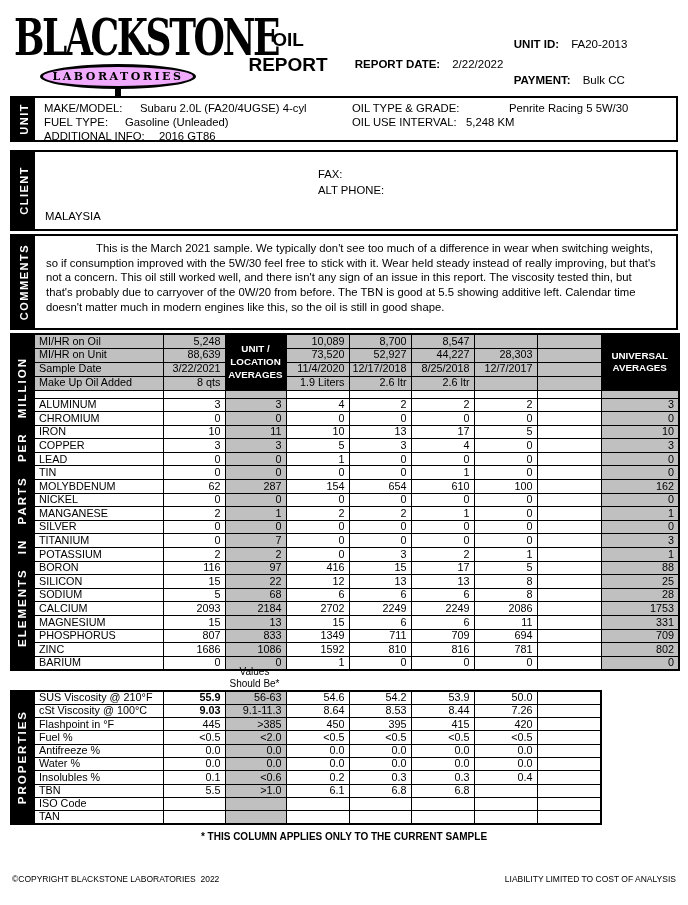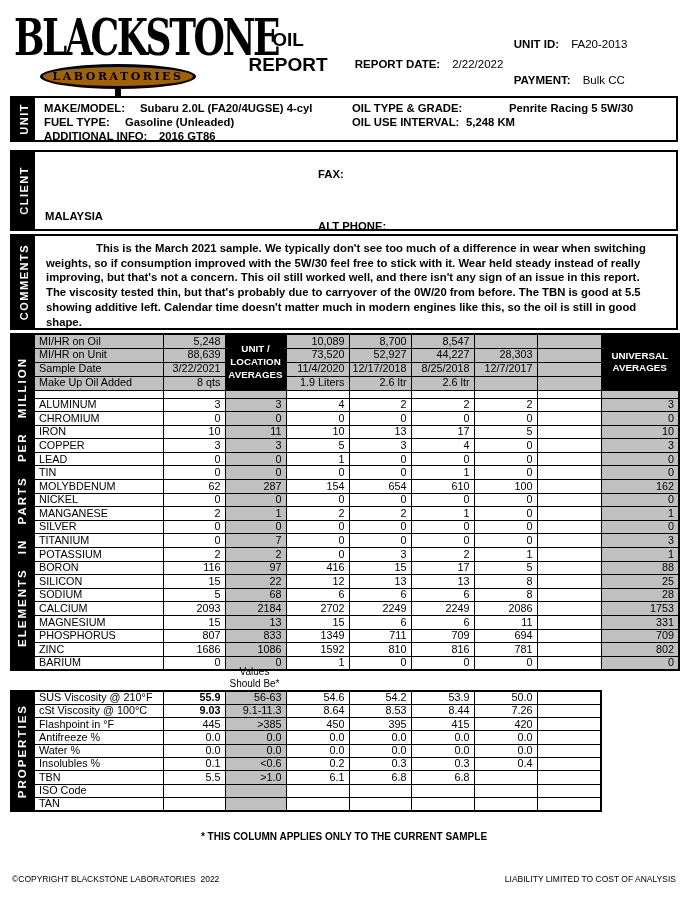--- a/index.html
+++ b/index.html
@@ -4,38 +4,38 @@
 <style>
   * { margin:0; padding:0; box-sizing:border-box; }
   body { background:#e8e8e8; font-family:"Liberation Sans", sans-serif; color:#000; }
   .page { position:relative; width:688px; height:905px; background:#fff; margin:0 auto; overflow:hidden; }
 
   
   .logo { position:absolute; left:14px; top:12px; width:210px; height:78px; }
   .logo-name { font-family:"DejaVu Serif", serif; font-weight:bold; font-size:45px; line-height:1;
                letter-spacing:-3px; transform:scale(0.80,1.14); transform-origin:left top; white-space:nowrap; }
   .logo-oval { position:absolute; left:26px; top:52px; width:156px; height:25px; border:3px solid #000;
-               border-radius:50%; background:#a16207; text-align:center; line-height:19px;
+               border-radius:50%; background:#f0abfc; text-align:center; line-height:19px;
                font-family:"DejaVu Serif", serif; font-weight:bold; font-size:11px; letter-spacing:2.5px; }
   .logo-stem { position:absolute; left:101px; top:77px; width:6px; height:10px; background:#000; }
   .report-title { position:absolute; left:232px; top:27px; width:112px; text-align:center;
                   font-weight:bold; font-size:19px; line-height:25px; }
   .hdr-field { position:absolute; font-size:11.5px; white-space:pre; }
   .hdr-field b { font-weight:bold;margin-top:26px; }
   .f-reportdate { left:342px; top:46px; }
   .f-unitid { left:501px; top:26px; }
   .f-payment { left:501px; top:62px; }
   .hdr-val { margin-left:12px; }
 
   
   .box { position:absolute; left:10px; width:668px; border:2px solid #000; display:flex; background:#fff; }
   .strip { width:23px; background:#000; color:#fff; display:flex; align-items:center; justify-content:center; flex:none; }
   .strip span { writing-mode:vertical-rl; transform:rotate(180deg); font-weight:bold; font-size:11px;
                 letter-spacing:1.5px; white-space:nowrap; }
-  .box-body { flex:1; position:relative; font-size:11.3px;font-weight:bold; }
+  .box-body { flex:1; position:relative; font-size:11.3px; }
 
   .unit-box { top:96px; height:46px; }
   .client-box { top:150px; height:81px; }
   .comments-box { top:234px; height:96px; }
   .pos { position:absolute; white-space:nowrap; }
 
   .comments-text { padding:5px 16px 0 11px; text-indent:50px; font-size:11.3px; line-height:14.7px; text-align:left; }
 
   
   .tbl-wrap { position:absolute; left:10px; display:flex; }
@@ -113,21 +113,21 @@
       <span class="pos" style="left:431px;top:18px;">5,248 KM</span>
     </div>
   </div>
 
   <div class="box client-box">
     <div class="strip">
         <span>CLIENT</span>
       </div>
     <div class="box-body">
       <span class="pos" style="left:283px;top:16px;">FAX:</span>
-      <span class="pos" style="left:283px;top:32px;margin-top:36px;">ALT PHONE:</span>
+      <span class="pos" style="left:283px;top:32px;">ALT PHONE:</span>
       <span class="pos" style="left:10px;top:58px;">MALAYSIA</span>
     </div>
   </div>
 
   <div class="box comments-box">
     <div class="strip">
         <span>COMMENTS</span>
       </div>
     <div class="box-body">
       <div class="comments-text" style="white-space:normal;">This is the March 2021 sample. We typically don't see too much of a difference in wear when switching weights, so if consumption improved with the 5W/30 feel free to stick with it. Wear held steady instead of really improving, but that's not a concern. This oil still worked well, and there isn't any sign of an issue in this report. The viscosity tested thin, but that's probably due to carryover of the 0W/20 from before. The TBN is good at 5.5 showing additive left. Calendar time doesn't matter much in modern engines like this, so the oil is still in good shape.</div>
@@ -494,20 +494,30 @@
             <td class="n">Flashpoint in °F</td>
             <td class="r">445</td>
             <td class="r g">&gt;385</td>
             <td class="r">450</td>
             <td class="r">395</td>
             <td class="r">415</td>
             <td class="r">420</td>
             <td class="r"></td>
           </tr>
 
+          <tr class="prow">
+            <td class="n">Fuel %</td>
+            <td class="r">&lt;0.5</td>
+            <td class="r g">&lt;2.0</td>
+            <td class="r">&lt;0.5</td>
+            <td class="r">&lt;0.5</td>
+            <td class="r">&lt;0.5</td>
+            <td class="r">&lt;0.5</td>
+            <td class="r"></td>
+          </tr>
 
           <tr class="prow">
             <td class="n">Antifreeze %</td>
             <td class="r">0.0</td>
             <td class="r g">0.0</td>
             <td class="r">0.0</td>
             <td class="r">0.0</td>
             <td class="r">0.0</td>
             <td class="r">0.0</td>
             <td class="r"></td>

